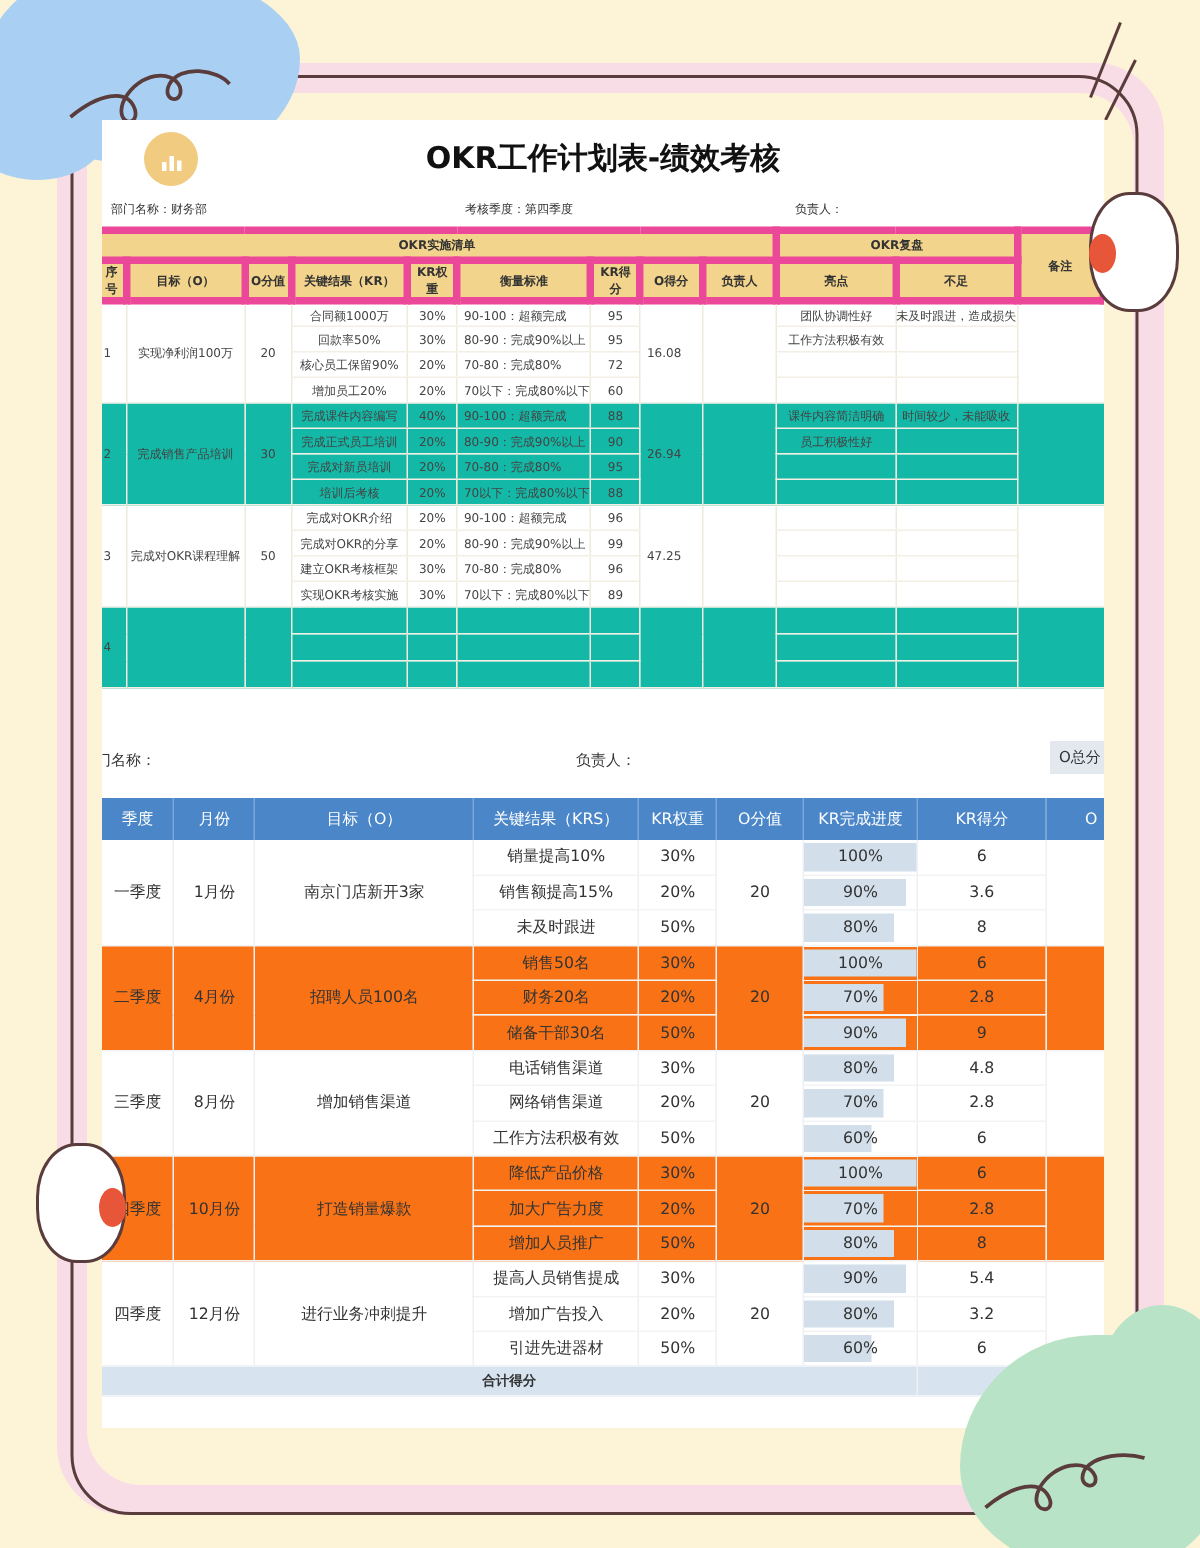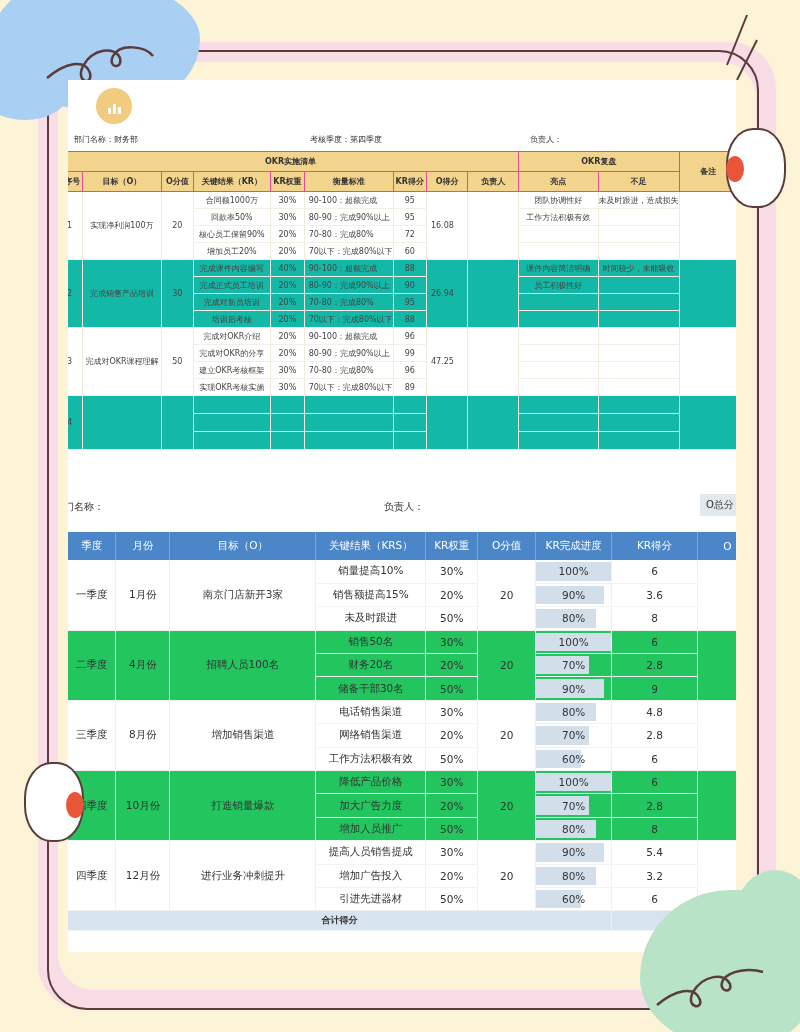--- a/index.html
+++ b/index.html
@@ -64,21 +64,21 @@
   .title1 {
     position: absolute; left: 0; width: 100%; top: 12px; text-align: center;
     font-size: 20px; font-weight: bold; color: #111;
   }
   .meta1 { position: absolute; top: 54px; font-size: 8px; color: #333; }
 
   table { border-collapse: collapse; position: absolute; }
   .t1 { left: -6px; top: 71px; width: 676px; font-size: 8px; }
   .t1 th {
     background: #f3d48c; color: #333; font-weight: bold; height: 20px;
-    border: 1px solid #ec4899; font-size: 8px; margin-top: 12px;
+    border: 5px solid #ec4899; font-size: 8px; margin-top: 12px;
   }
   .t1 td {
     height: 17px; text-align: center; border-left: 1px solid #f0eadc;
     border-bottom: 1px solid #f4efe4; color: #444; font-size: 8px; white-space: nowrap;
   }
   .t1 tr.alt td { background: #14b8a6; }
   .t1 td.left { text-align: left; padding-left: 4px; }
 
   .title2 {
     position: absolute; left: 0; width: 100%; top: 370px; text-align: center;
@@ -92,21 +92,21 @@
 
   .t2 { left: 0; top: 452px; width: 690px; font-size: 10.5px; }
   .t2 th {
     background: #4a86c8; color: #fff; font-weight: normal; height: 28px;
     border-right: 1px solid #7aa6d8; font-size: 10.5px;
   }
   .t2 td {
     height: 23.4px; text-align: center; color: #333; border-right: 1px solid #eef0f3;
     border-bottom: 1px solid #f2f3f5; font-size: 10.5px; white-space: nowrap;
   }
-  .t2 tr.g td { background: #22c55e; }
+  .t2 tr.g td { background: #f97316; }
   .t2 td.prog { position: relative; padding: 0; }
   .t2 td.prog .bar {
     position: absolute; left: 0; top: 2px; bottom: 2px; background: #d2dfea;
   }
   .t2 td.prog .txt { position: relative; }
   .t2 tr.total td {
     background: #d7e3ef; font-weight: bold; font-size: 9px; height: 20px;
   }
 </style>
 </head>
@@ -125,20 +125,21 @@
   <line x1="32" y1="30" x2="12" y2="70" stroke="#5a3c3c" stroke-width="2"></line>
 </svg>
 
 <div class="paper">
 
   <div class="logo">
     <span style="height:6px"></span>
       <span style="height:10px"></span>
       <span style="height:7px"></span>
   </div>
+  <div class="title1">OKR工作计划表-绩效考核</div>
   <div class="meta1" style="left:6px">部门名称：财务部</div>
   <div class="meta1" style="left:242px">考核季度：第四季度</div>
   <div class="meta1" style="left:462px">负责人：</div>
 
   <table class="t1">
     <colgroup>
       <col style="width:20px">
         <col style="width:80px">
         <col style="width:32px">
         <col style="width:78px">

